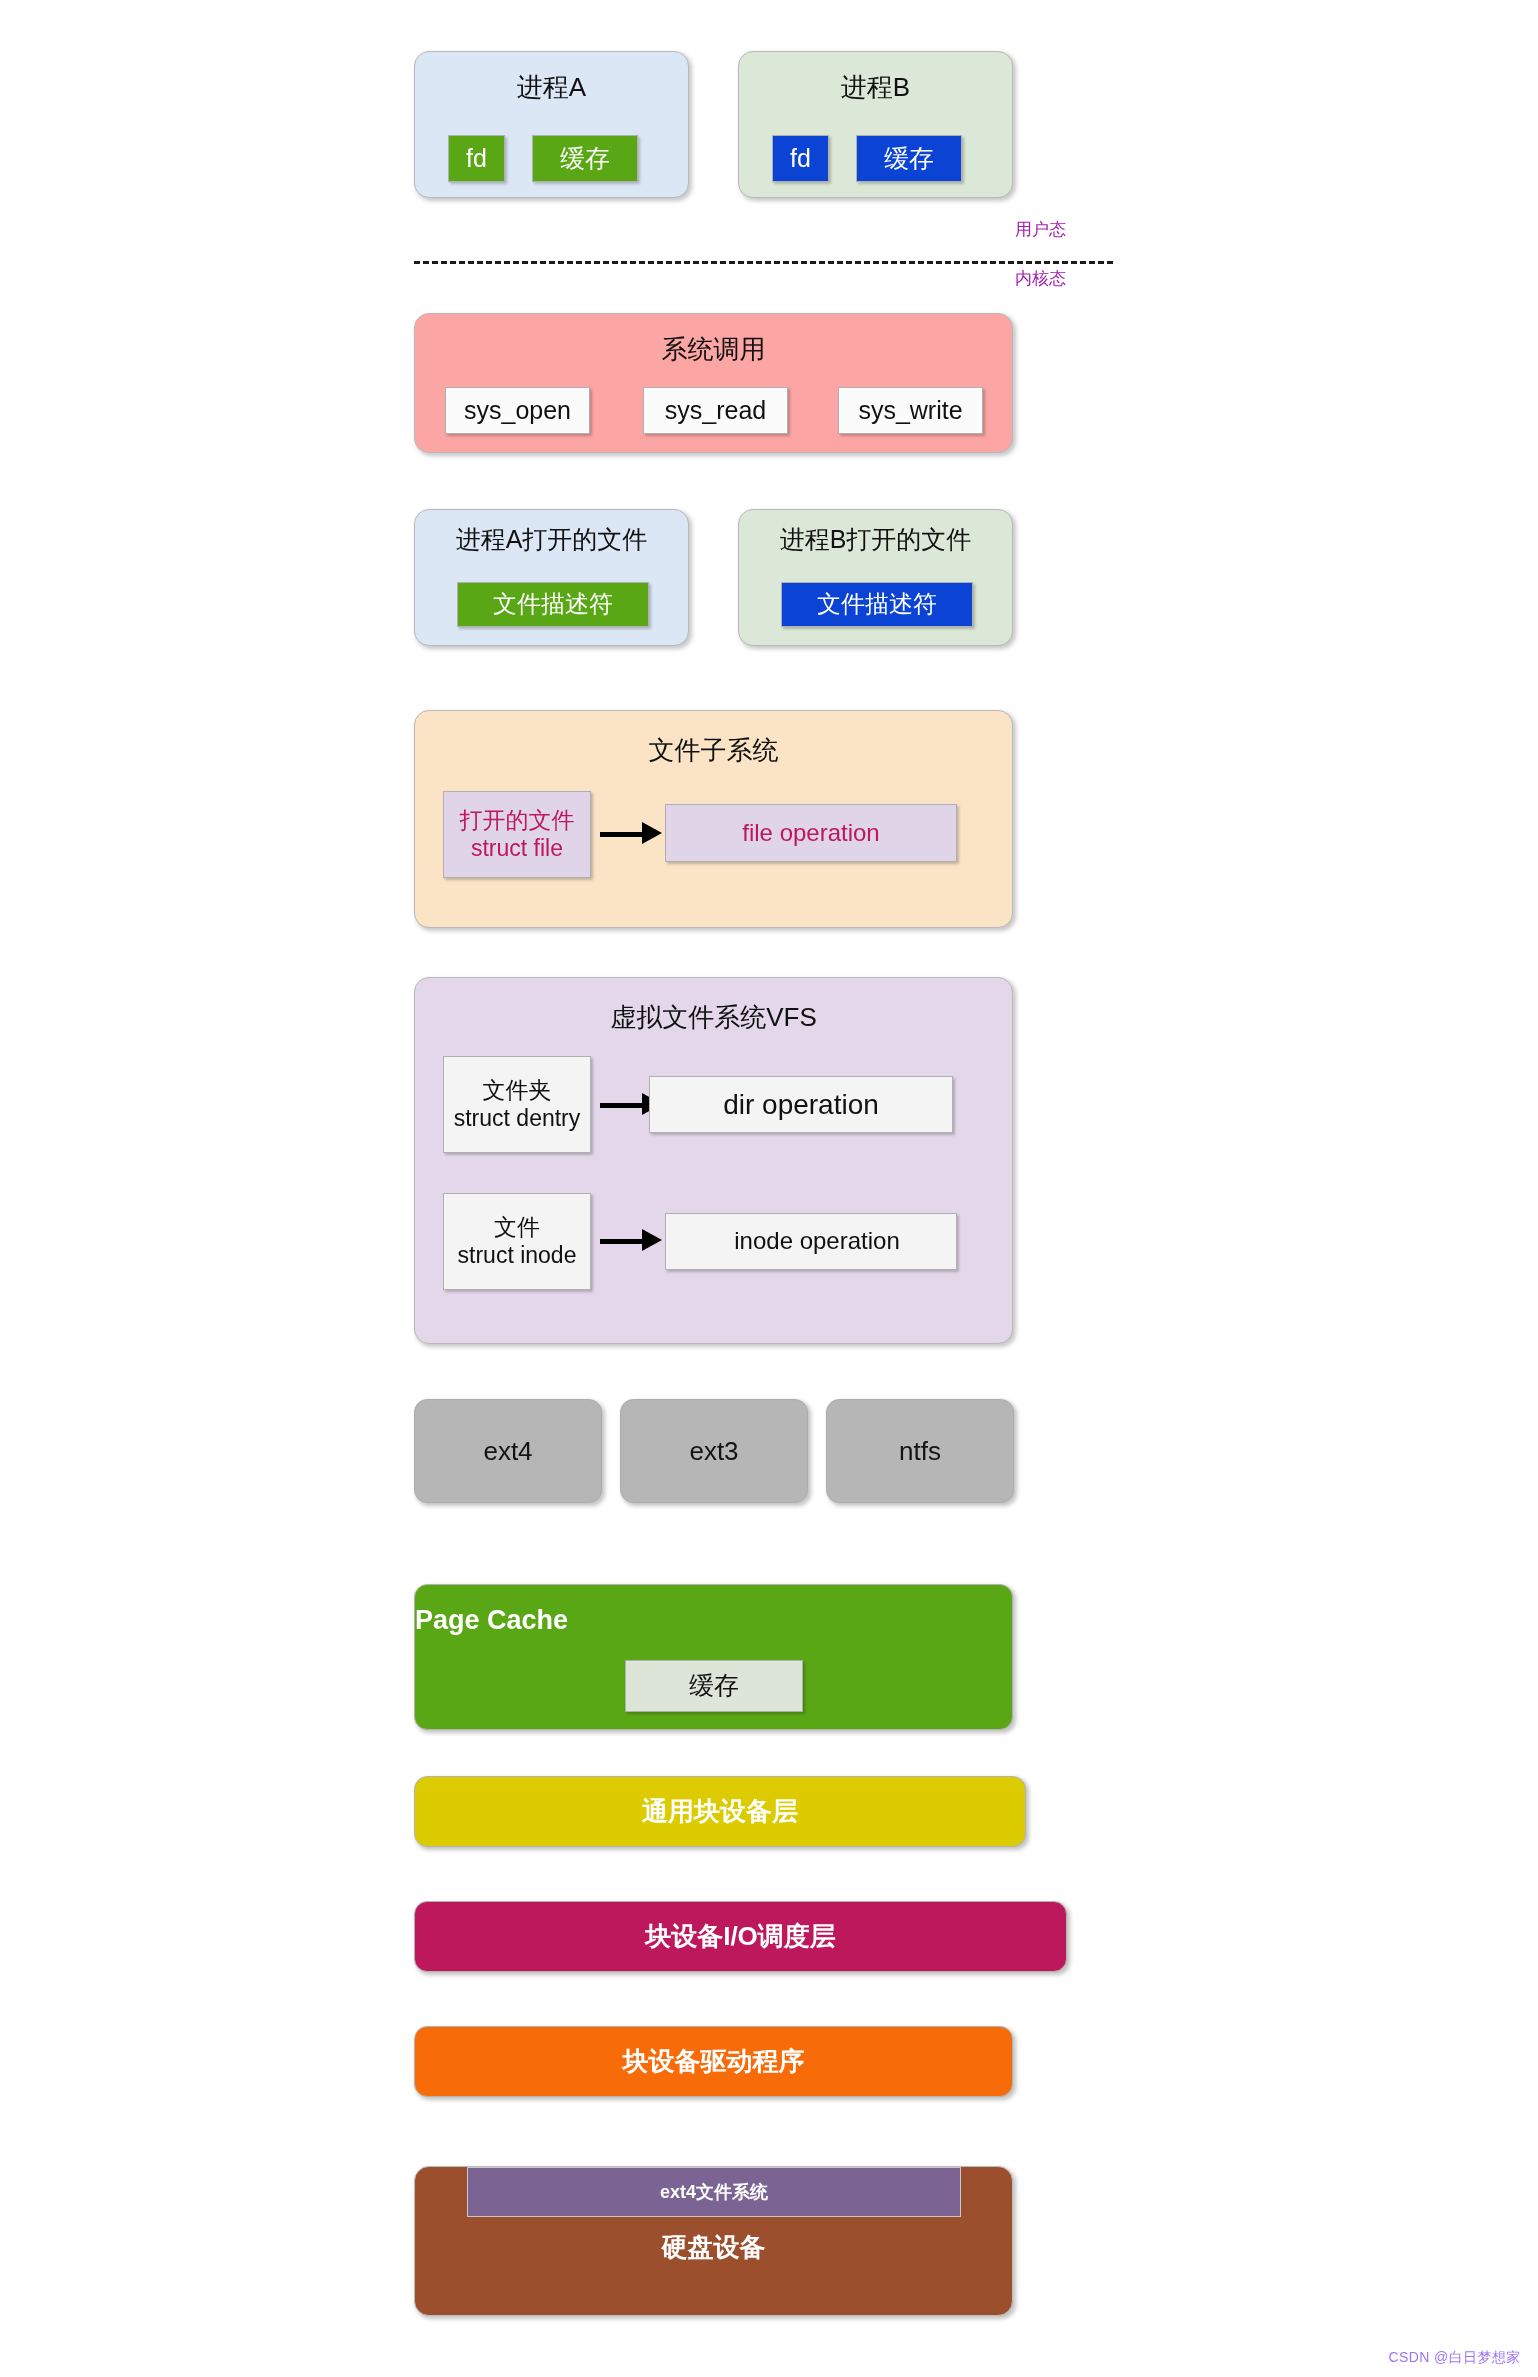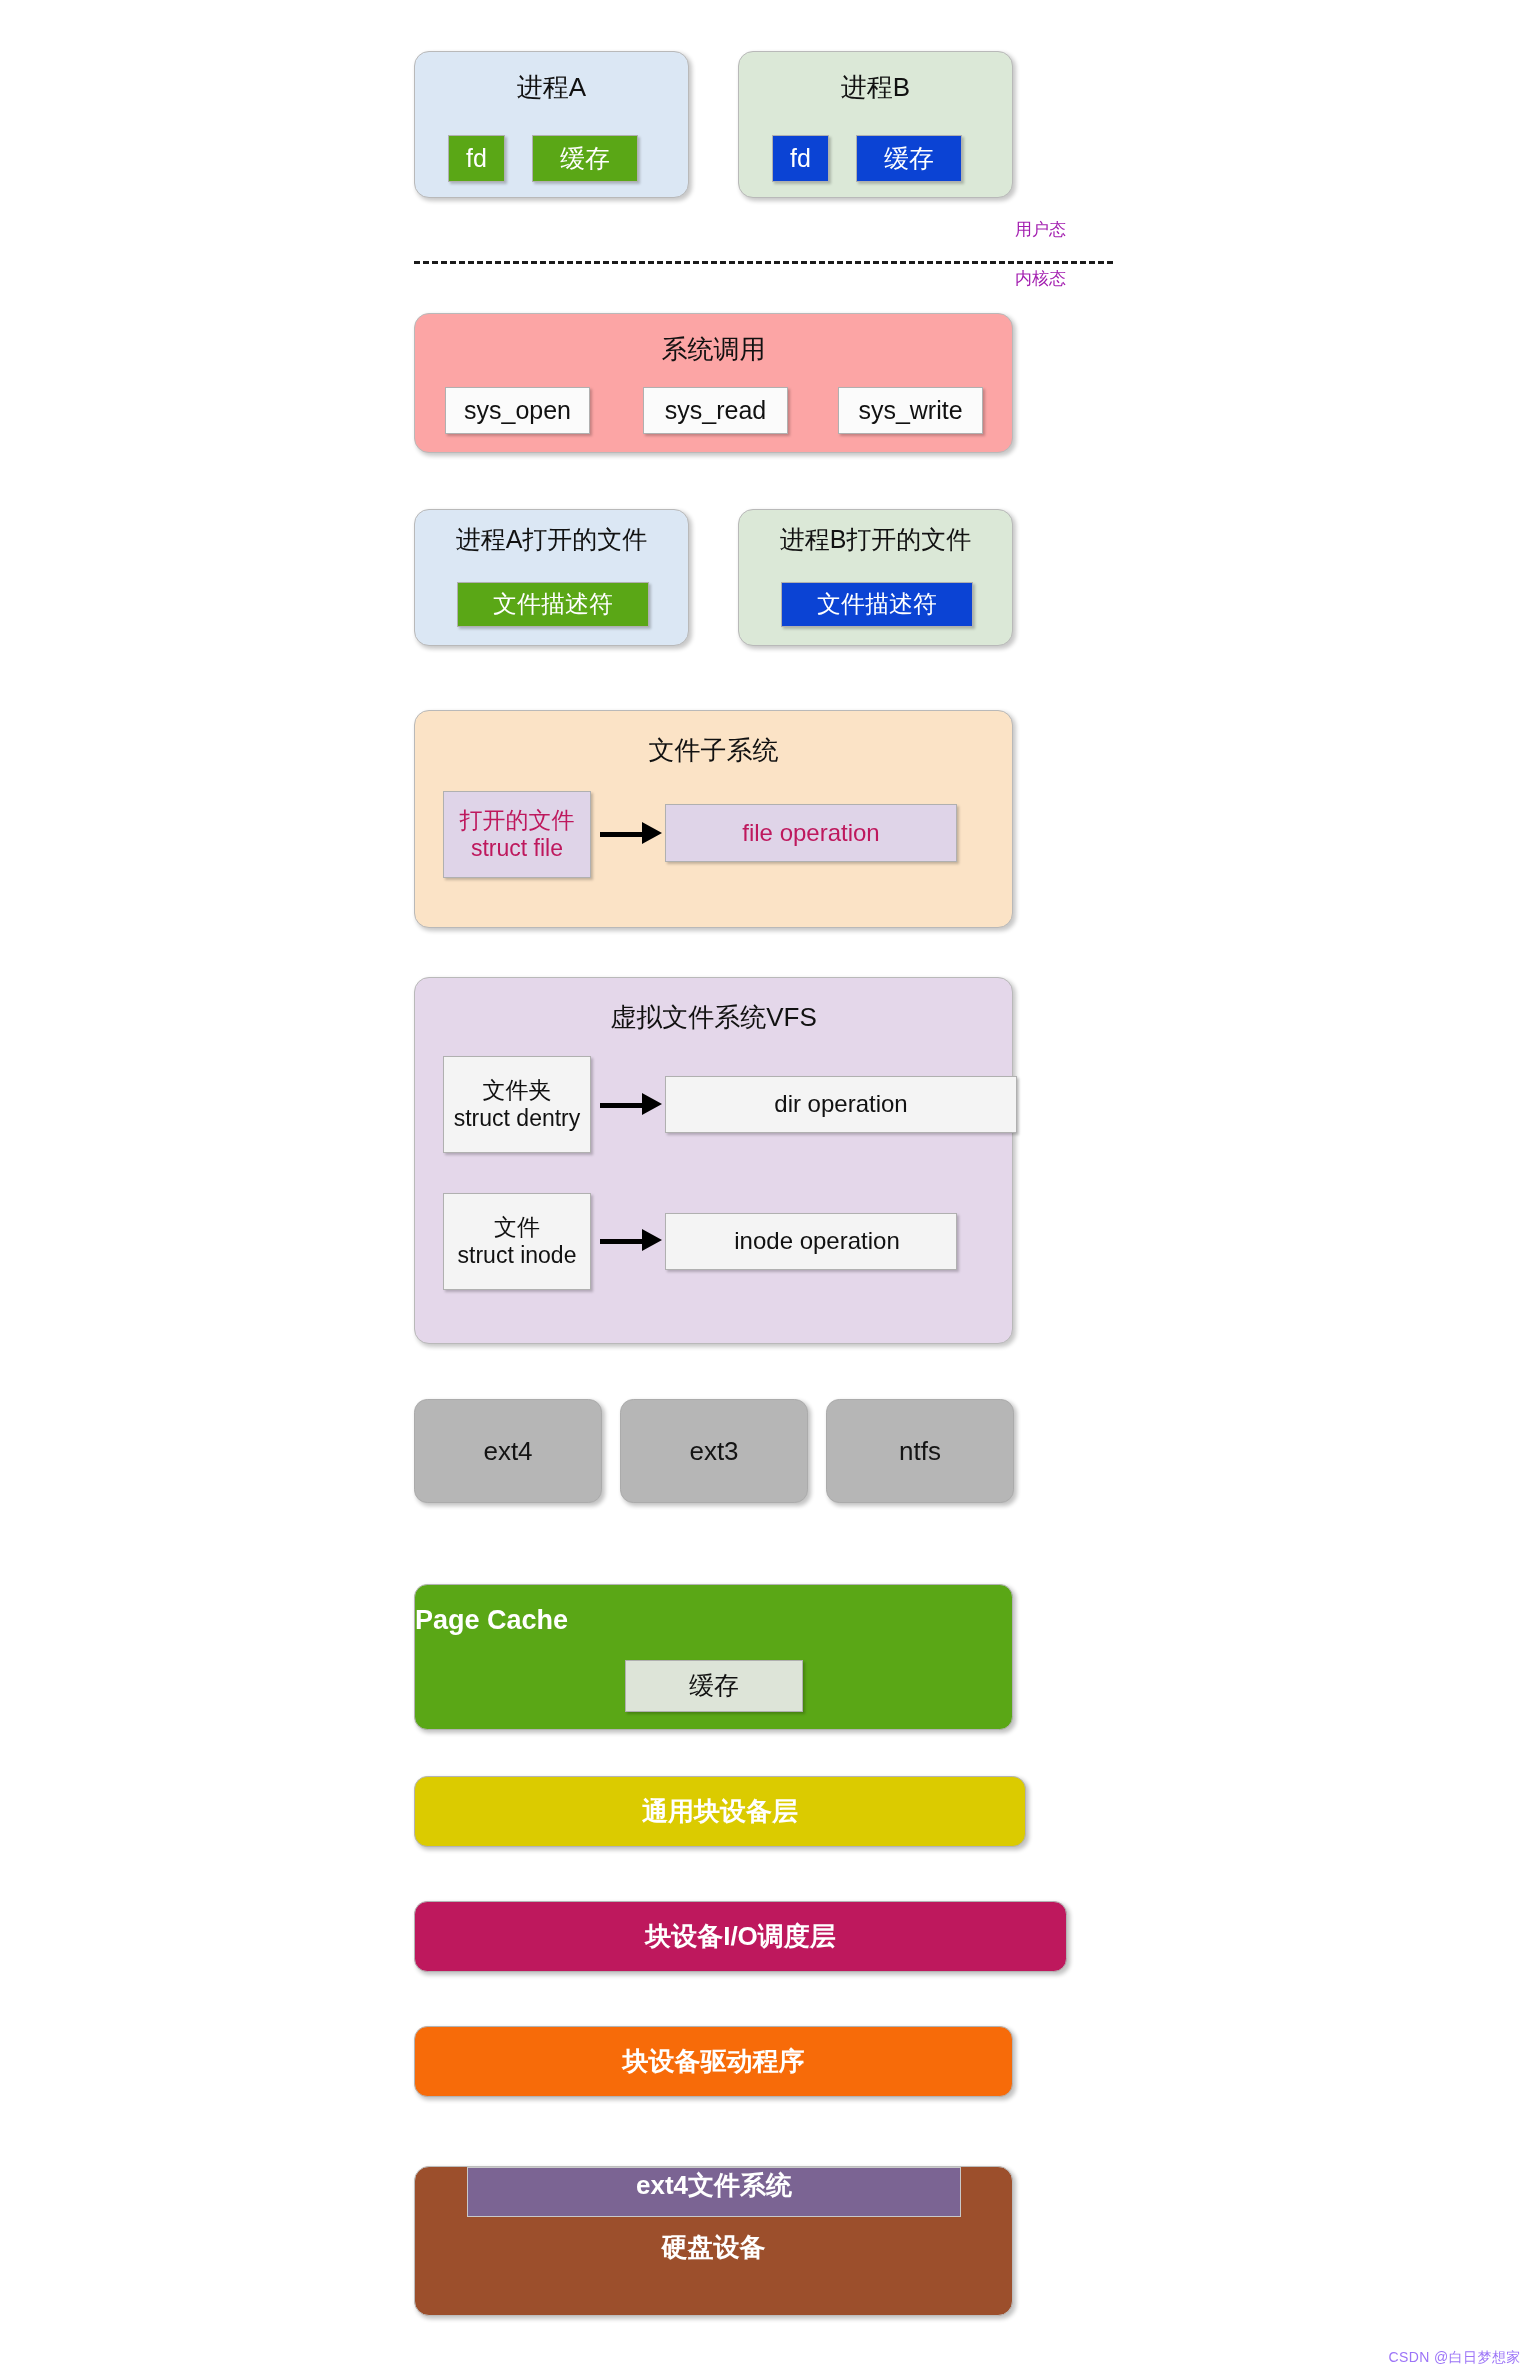--- a/index.html
+++ b/index.html
@@ -175,22 +175,23 @@
     border-radius: 15px;
     border: 1.7px solid #bdbdbd;
     box-shadow: 2.5px 2.5px 4.2px rgba(0,0,0,0.24);
     overflow: hidden;
   }
   .disk-fs {
     position: absolute;
     box-sizing: border-box;
     border: 1.7px solid #c9c9c9;
     display: flex;
+    align-items: center;
     justify-content: center;
-    font-size: 26px;
+    font-size: 18px;
     color: #ffffff;
     font-weight: 700;
   }
   .disk-label {
     position: absolute;
     left: 0; right: 0;
     text-align: center;
     font-size: 26px;
     color: #ffffff;
     font-weight: 700;
@@ -286,21 +287,21 @@
     <div class="grp-title" style="position:absolute;left:0;right:0;top:21.7px;font-size:26px;">虚拟文件系统VFS</div>
 
     <div class="chip chip-pale" style="left:28px; top:78px; width:148px; height:97px; flex-direction:column; font-size:23px;">
       <span>文件夹</span>
       <span>struct dentry</span>
     </div>
     <div class="arrow" style="left:185px; top:127px; width:62px;">
       <div class="shaft" style="width:43px;"></div>
       <div class="head" style="left:42px;"></div>
     </div>
-    <div class="chip chip-pale" style="left:250px; top:98px; width:352px; height:57px; font-size:24px;">
+    <div class="chip chip-pale" style="left:234px; top:98px; width:304px; height:57px; font-size:28px;">
       <span>dir operation</span>
     </div>
 
     <div class="chip chip-pale" style="left:28px; top:215px; width:148px; height:97px; flex-direction:column; font-size:23px;">
       <span>文件</span>
       <span>struct inode</span>
     </div>
     <div class="arrow" style="left:185px; top:263px; width:62px;">
       <div class="shaft" style="width:43px;"></div>
       <div class="head" style="left:42px;"></div>

